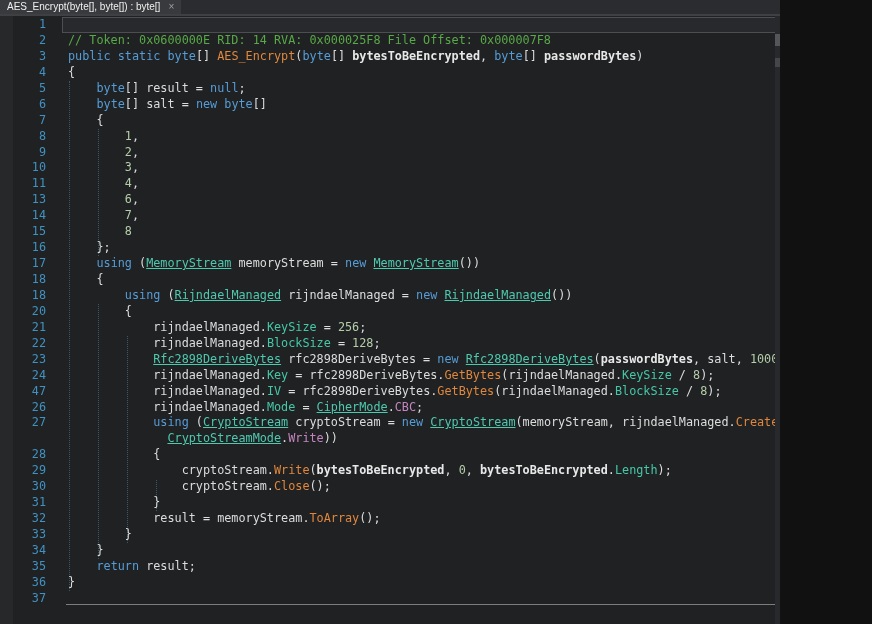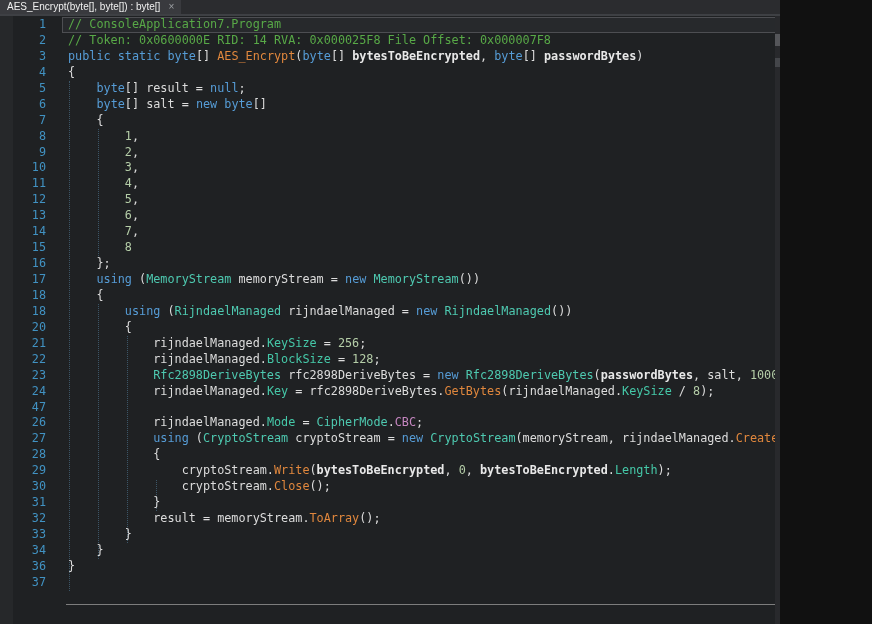--- a/index.html
+++ b/index.html
@@ -50,21 +50,21 @@
   .rows{position:absolute;top:17px;left:0;right:5px;z-index:2;}
   .row{display:flex;height:15.95px;line-height:15.95px;font-size:11.8px;white-space:pre;}
   .gut{
     width:46px;flex:0 0 46px;text-align:right;
     color:var(--gutter,#4192c2);
   }
   .code{margin-left:22px;color:var(--plain,#dcdcdc);}
   .s-w{color:var(--plain,#dcdcdc);}
   .s-c{color:var(--comment,#58a947);}
   .s-k{color:var(--keyword,#569cd6);}
-  .s-t{color:var(--type,#4ec9b0);}
+  .s-t{color:var(--type,#4ec9b0);text-decoration:underline;}
   .s-p{color:var(--prop,#45c8a8);}
   .s-m{color:var(--method,#e0873d);}
   .s-e{color:var(--enum,#c586c0);}
   .s-n{color:var(--num,#b5cea8);}
   .s-b{color:var(--param,#e8e8e8);font-weight:bold;text-align:center;}
 </style>
 </head>
 <body>
 
 <div id="root">
@@ -80,54 +80,55 @@
 
   <div class="cur-line"></div>
 
   <div class="guide" id="g1"></div>
   <div class="guide" id="g2a"></div>
   <div class="guide" id="g2b"></div>
   <div class="guide" id="g3"></div>
   <div class="guide" id="g4"></div>
 
   <div class="rows">
-      <div class="row"><span class="gut">1</span><span class="code"><span class="s-c">// ConsoleApplication7.Program</span></span></div>
+      <div class="row"><span class="gut">1</span></div>
       <div class="row"><span class="gut">2</span><span class="code"><span class="s-c">// Token: 0x0600000E RID: 14 RVA: 0x000025F8 File Offset: 0x000007F8</span></span></div>
       <div class="row"><span class="gut">3</span><span class="code"><span class="s-k">public</span><span class="s-w"> </span><span class="s-k">static</span><span class="s-w"> </span><span class="s-k">byte</span><span class="s-w">[] </span><span class="s-m">AES_Encrypt</span><span class="s-w">(</span><span class="s-k">byte</span><span class="s-w">[] </span><span class="s-b">bytesToBeEncrypted</span><span class="s-w">, </span><span class="s-k">byte</span><span class="s-w">[] </span><span class="s-b">passwordBytes</span><span class="s-w">)</span></span></div>
       <div class="row"><span class="gut">4</span><span class="code"><span class="s-w">{</span></span></div>
       <div class="row"><span class="gut">5</span><span class="code"><span class="s-w">    </span><span class="s-k">byte</span><span class="s-w">[] result = </span><span class="s-k">null</span><span class="s-w">;</span></span></div>
       <div class="row"><span class="gut">6</span><span class="code"><span class="s-w">    </span><span class="s-k">byte</span><span class="s-w">[] salt = </span><span class="s-k">new</span><span class="s-w"> </span><span class="s-k">byte</span><span class="s-w">[]</span></span></div>
       <div class="row"><span class="gut">7</span><span class="code"><span class="s-w">    {</span></span></div>
       <div class="row"><span class="gut">8</span><span class="code"><span class="s-w">        </span><span class="s-n">1</span><span class="s-w">,</span></span></div>
       <div class="row"><span class="gut">9</span><span class="code"><span class="s-w">        </span><span class="s-n">2</span><span class="s-w">,</span></span></div>
       <div class="row"><span class="gut">10</span><span class="code"><span class="s-w">        </span><span class="s-n">3</span><span class="s-w">,</span></span></div>
       <div class="row"><span class="gut">11</span><span class="code"><span class="s-w">        </span><span class="s-n">4</span><span class="s-w">,</span></span></div>
-      <div class="row"><span class="gut">12</span><span class="code"><span class="s-w">        </span><span class="s-n">5</span><span class="s-w">,</span></span></div>
       <div class="row"><span class="gut">13</span><span class="code"><span class="s-w">        </span><span class="s-n">6</span><span class="s-w">,</span></span></div>
       <div class="row"><span class="gut">14</span><span class="code"><span class="s-w">        </span><span class="s-n">7</span><span class="s-w">,</span></span></div>
       <div class="row"><span class="gut">15</span><span class="code"><span class="s-w">        </span><span class="s-n">8</span></span></div>
       <div class="row"><span class="gut">16</span><span class="code"><span class="s-w">    };</span></span></div>
       <div class="row"><span class="gut">17</span><span class="code"><span class="s-w">    </span><span class="s-k">using</span><span class="s-w"> (</span><span class="s-t">MemoryStream</span><span class="s-w"> memoryStream = </span><span class="s-k">new</span><span class="s-w"> </span><span class="s-t">MemoryStream</span><span class="s-w">())</span></span></div>
       <div class="row"><span class="gut">18</span><span class="code"><span class="s-w">    {</span></span></div>
       <div class="row"><span class="gut">18</span><span class="code"><span class="s-w">        </span><span class="s-k">using</span><span class="s-w"> (</span><span class="s-t">RijndaelManaged</span><span class="s-w"> rijndaelManaged = </span><span class="s-k">new</span><span class="s-w"> </span><span class="s-t">RijndaelManaged</span><span class="s-w">())</span></span></div>
       <div class="row"><span class="gut">20</span><span class="code"><span class="s-w">        {</span></span></div>
       <div class="row"><span class="gut">21</span><span class="code"><span class="s-w">            rijndaelManaged.</span><span class="s-p">KeySize</span><span class="s-w"> = </span><span class="s-n">256</span><span class="s-w">;</span></span></div>
       <div class="row"><span class="gut">22</span><span class="code"><span class="s-w">            rijndaelManaged.</span><span class="s-p">BlockSize</span><span class="s-w"> = </span><span class="s-n">128</span><span class="s-w">;</span></span></div>
       <div class="row"><span class="gut">23</span><span class="code"><span class="s-w">            </span><span class="s-t">Rfc2898DeriveBytes</span><span class="s-w"> rfc2898DeriveBytes = </span><span class="s-k">new</span><span class="s-w"> </span><span class="s-t">Rfc2898DeriveBytes</span><span class="s-w">(</span><span class="s-b">passwordBytes</span><span class="s-w">, salt, </span><span class="s-n">1000</span><span class="s-w">);</span></span></div>
       <div class="row"><span class="gut">24</span><span class="code"><span class="s-w">            rijndaelManaged.</span><span class="s-p">Key</span><span class="s-w"> = rfc2898DeriveBytes.</span><span class="s-m">GetBytes</span><span class="s-w">(rijndaelManaged.</span><span class="s-p">KeySize</span><span class="s-w"> / </span><span class="s-n">8</span><span class="s-w">);</span></span></div>
-      <div class="row"><span class="gut">47</span></div>
+      <div class="row"><span class="gut">47</span><span class="code"><span class="s-w">            rijndaelManaged.</span><span class="s-p">IV</span><span class="s-w"> = rfc2898DeriveBytes.</span><span class="s-m">GetBytes</span><span class="s-w">(rijndaelManaged.</span><span class="s-p">BlockSize</span><span class="s-w"> / </span><span class="s-n">8</span><span class="s-w">);</span></span></div>
       <div class="row"><span class="gut">26</span><span class="code"><span class="s-w">            rijndaelManaged.</span><span class="s-p">Mode</span><span class="s-w"> = </span><span class="s-t">CipherMode</span><span class="s-w">.</span><span class="s-e">CBC</span><span class="s-w">;</span></span></div>
       <div class="row"><span class="gut">27</span><span class="code"><span class="s-w">            </span><span class="s-k">using</span><span class="s-w"> (</span><span class="s-t">CryptoStream</span><span class="s-w"> cryptoStream = </span><span class="s-k">new</span><span class="s-w"> </span><span class="s-t">CryptoStream</span><span class="s-w">(memoryStream, rijndaelManaged.</span><span class="s-m">CreateEncryptor</span><span class="s-w">(),</span></span></div>
+      <div class="row"><span class="gut"></span><span class="code"><span class="s-w">              </span><span class="s-t">CryptoStreamMode</span><span class="s-w">.</span><span class="s-e">Write</span><span class="s-w">))</span></span></div>
       <div class="row"><span class="gut">28</span><span class="code"><span class="s-w">            {</span></span></div>
       <div class="row"><span class="gut">29</span><span class="code"><span class="s-w">                cryptoStream.</span><span class="s-m">Write</span><span class="s-w">(</span><span class="s-b">bytesToBeEncrypted</span><span class="s-w">, </span><span class="s-n">0</span><span class="s-w">, </span><span class="s-b">bytesToBeEncrypted</span><span class="s-w">.</span><span class="s-p">Length</span><span class="s-w">);</span></span></div>
       <div class="row"><span class="gut">30</span><span class="code"><span class="s-w">                cryptoStream.</span><span class="s-m">Close</span><span class="s-w">();</span></span></div>
       <div class="row"><span class="gut">31</span><span class="code"><span class="s-w">            }</span></span></div>
       <div class="row"><span class="gut">32</span><span class="code"><span class="s-w">            result = memoryStream.</span><span class="s-m">ToArray</span><span class="s-w">();</span></span></div>
       <div class="row"><span class="gut">33</span><span class="code"><span class="s-w">        }</span></span></div>
       <div class="row"><span class="gut">34</span><span class="code"><span class="s-w">    }</span></span></div>
+      <div class="row"><span class="gut">35</span><span class="code"><span class="s-w">    </span><span class="s-k">return</span><span class="s-w"> result;</span></span></div>
       <div class="row"><span class="gut">36</span><span class="code"><span class="s-w">}</span></span></div>
       <div class="row"><span class="gut">37</span><span class="code"></span></div>
     </div>
 
   <div class="method-sep"></div>
 
   <div class="scrollbar">
     <div class="sb-mark1"></div>
     <div class="sb-mark2"></div>
   </div>

